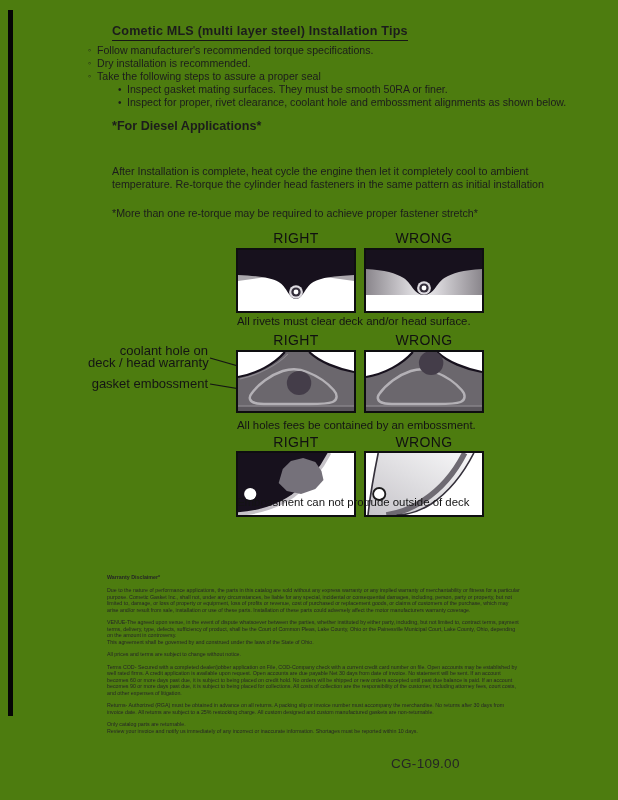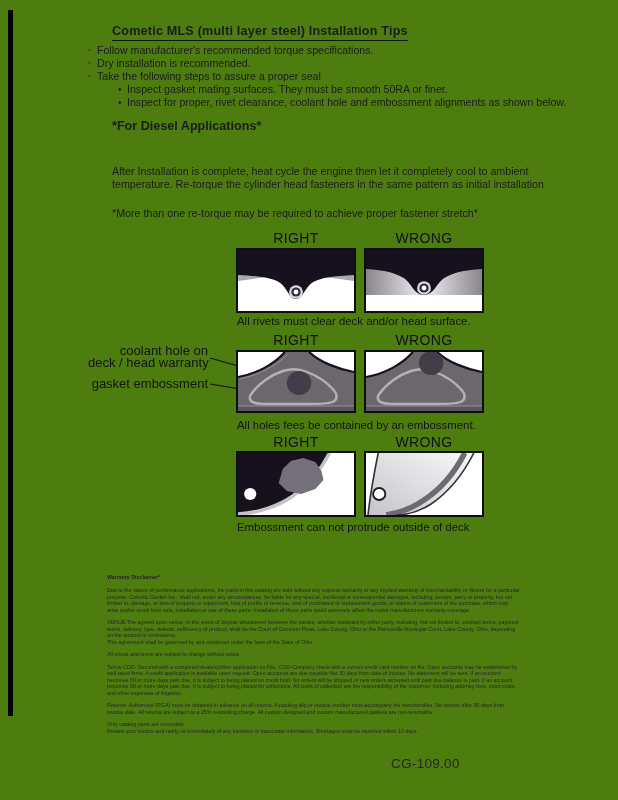--- a/index.html
+++ b/index.html
@@ -23,21 +23,21 @@
   .para{left:112px;font-size:10.7px;line-height:12.6px;}
   .p1{top:136px;} .p2{top:165px;} .note{top:207px;}
   
   .dlabel{width:120px;text-align:center;font-size:14px;letter-spacing:.4px;color:#111;}
   .caption{left:237px;font-size:11.4px;line-height:12.6px;color:#141414;}
   .dbox{width:120px;border:2px solid #0e0e10;box-sizing:border-box;background:#fff;}
   .dbox svg{display:block;width:100%;height:100%;}
   .row1{top:248px;height:65px;} .row2{top:350px;height:63px;} .row3{top:451px;height:66px;}
   .boxL{left:236px;} .boxR{left:364px;}
   .lab1{top:230px;} .lab2{top:332px;} .lab3{top:434px;}
-  .cap1{top:315px;} .cap2{top:419px;} .cap3{top:521px;}
+  .cap1{top:315px;} .cap2{top:419px;} .cap3{top:496px;}
   
   .side-label{left:88px;width:120px;text-align:right;font-size:13px;line-height:11.6px;color:#141414;}
   .sl1{top:345px;} .sl2{top:378px;}
   .leaders{left:205px;top:350px;width:100px;height:50px;}
   
   .disclaimer{left:107px;top:574px;width:828px;transform:scale(0.5);transform-origin:0 0;
               font-size:10.6px;line-height:13px;color:#262626;}
   .disclaimer .head{font-weight:700;margin-bottom:13px;}
   .disclaimer .block{margin-bottom:12px;}
   

